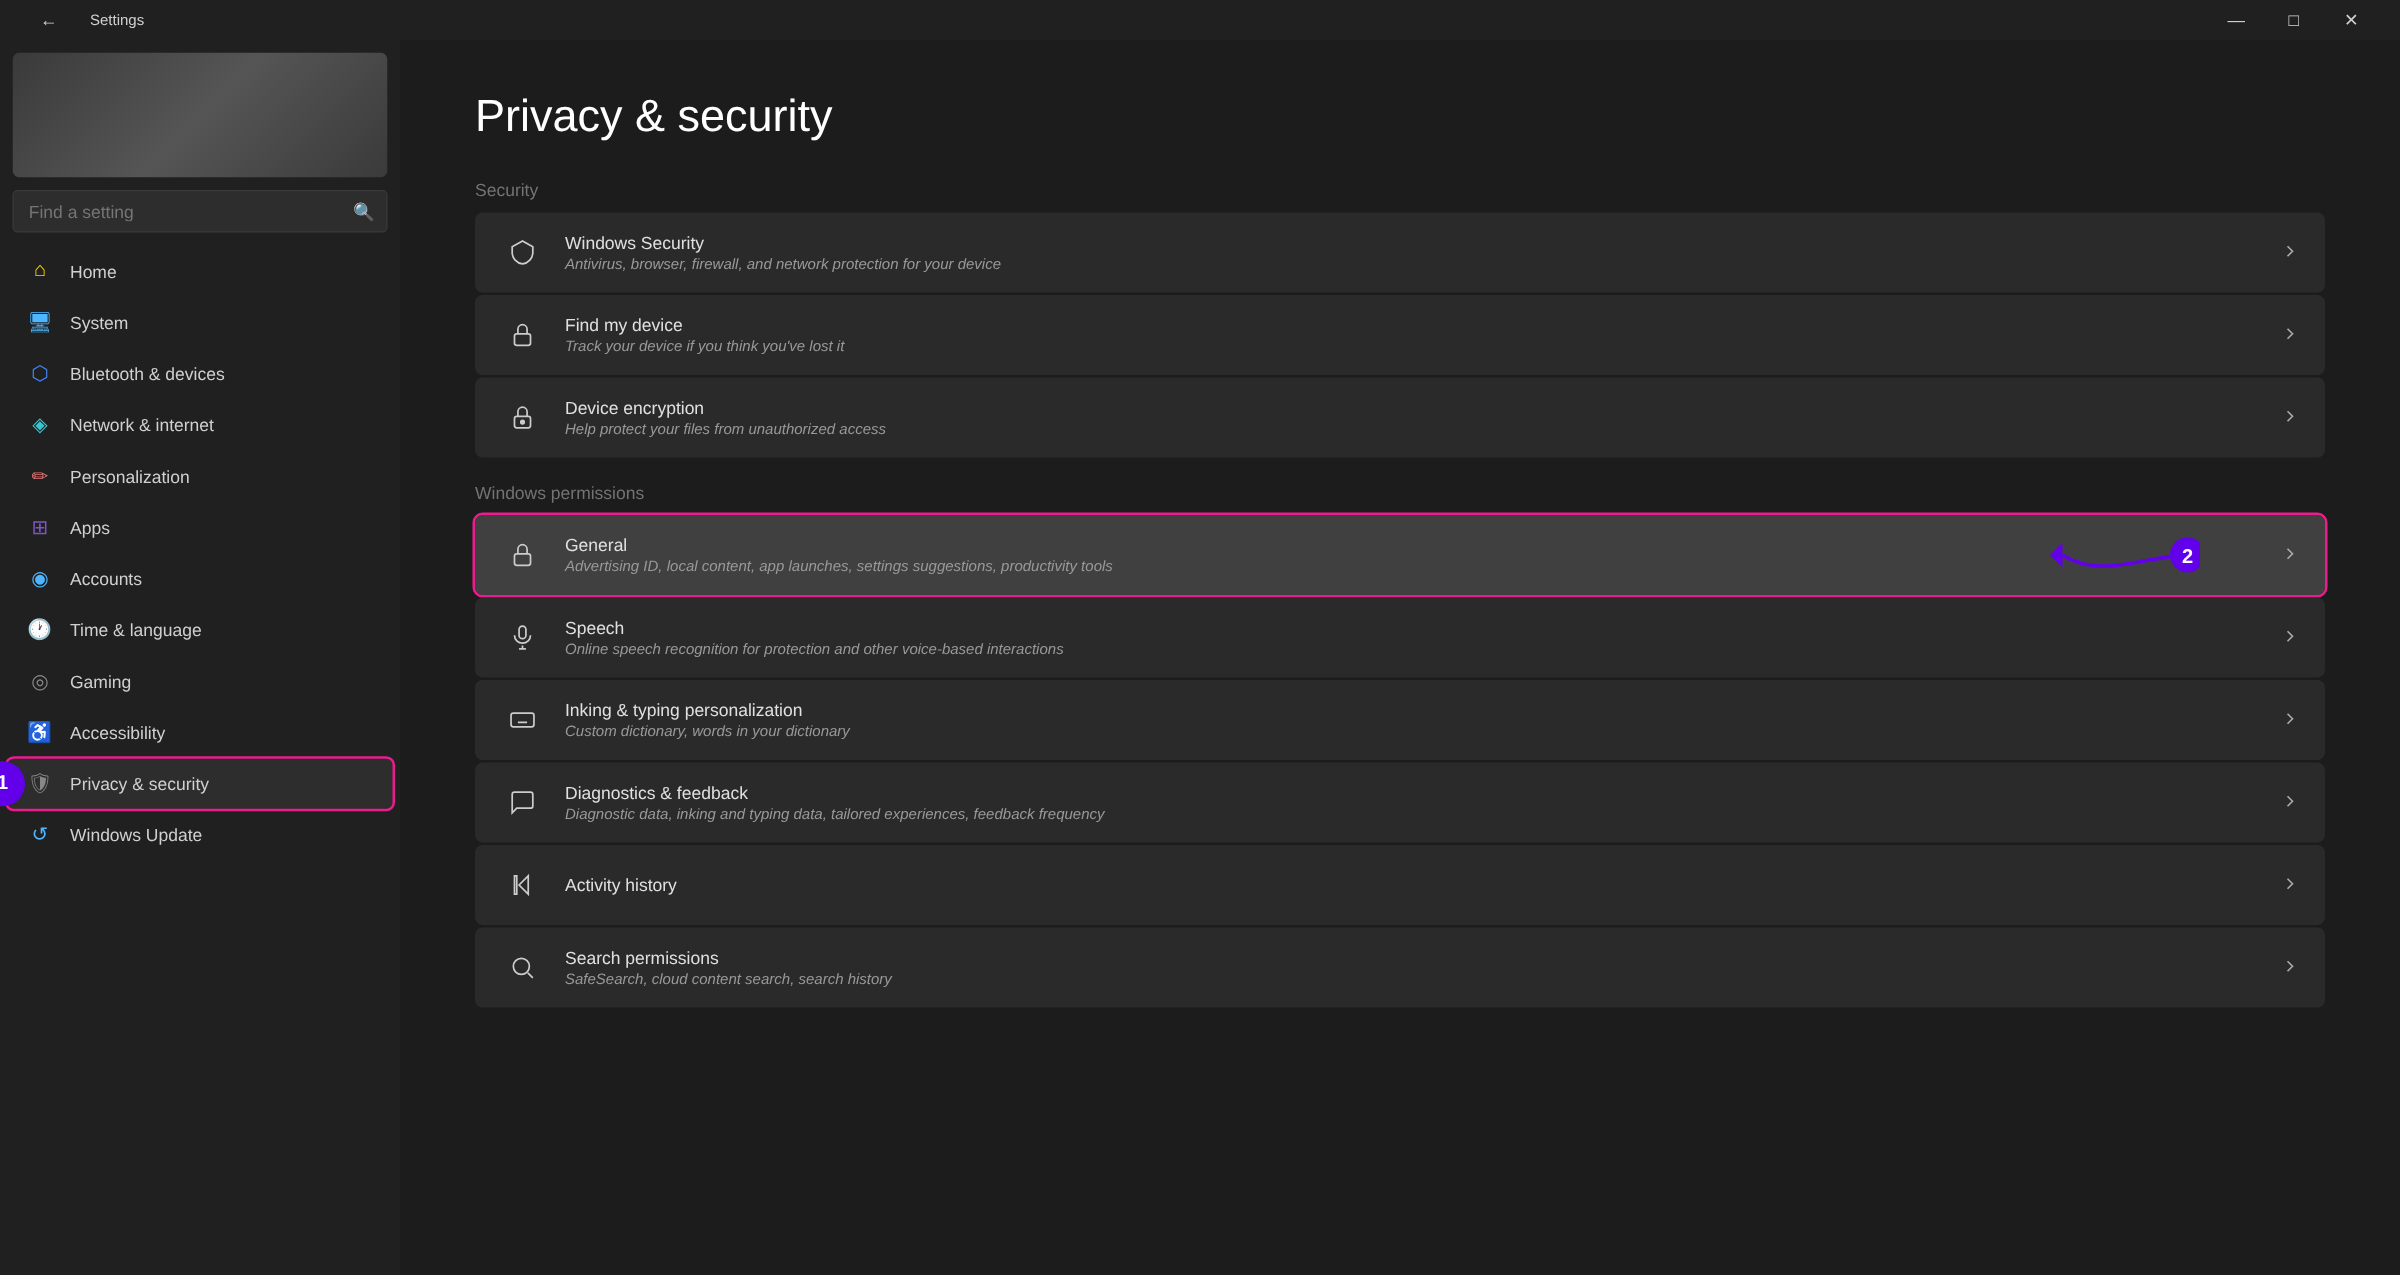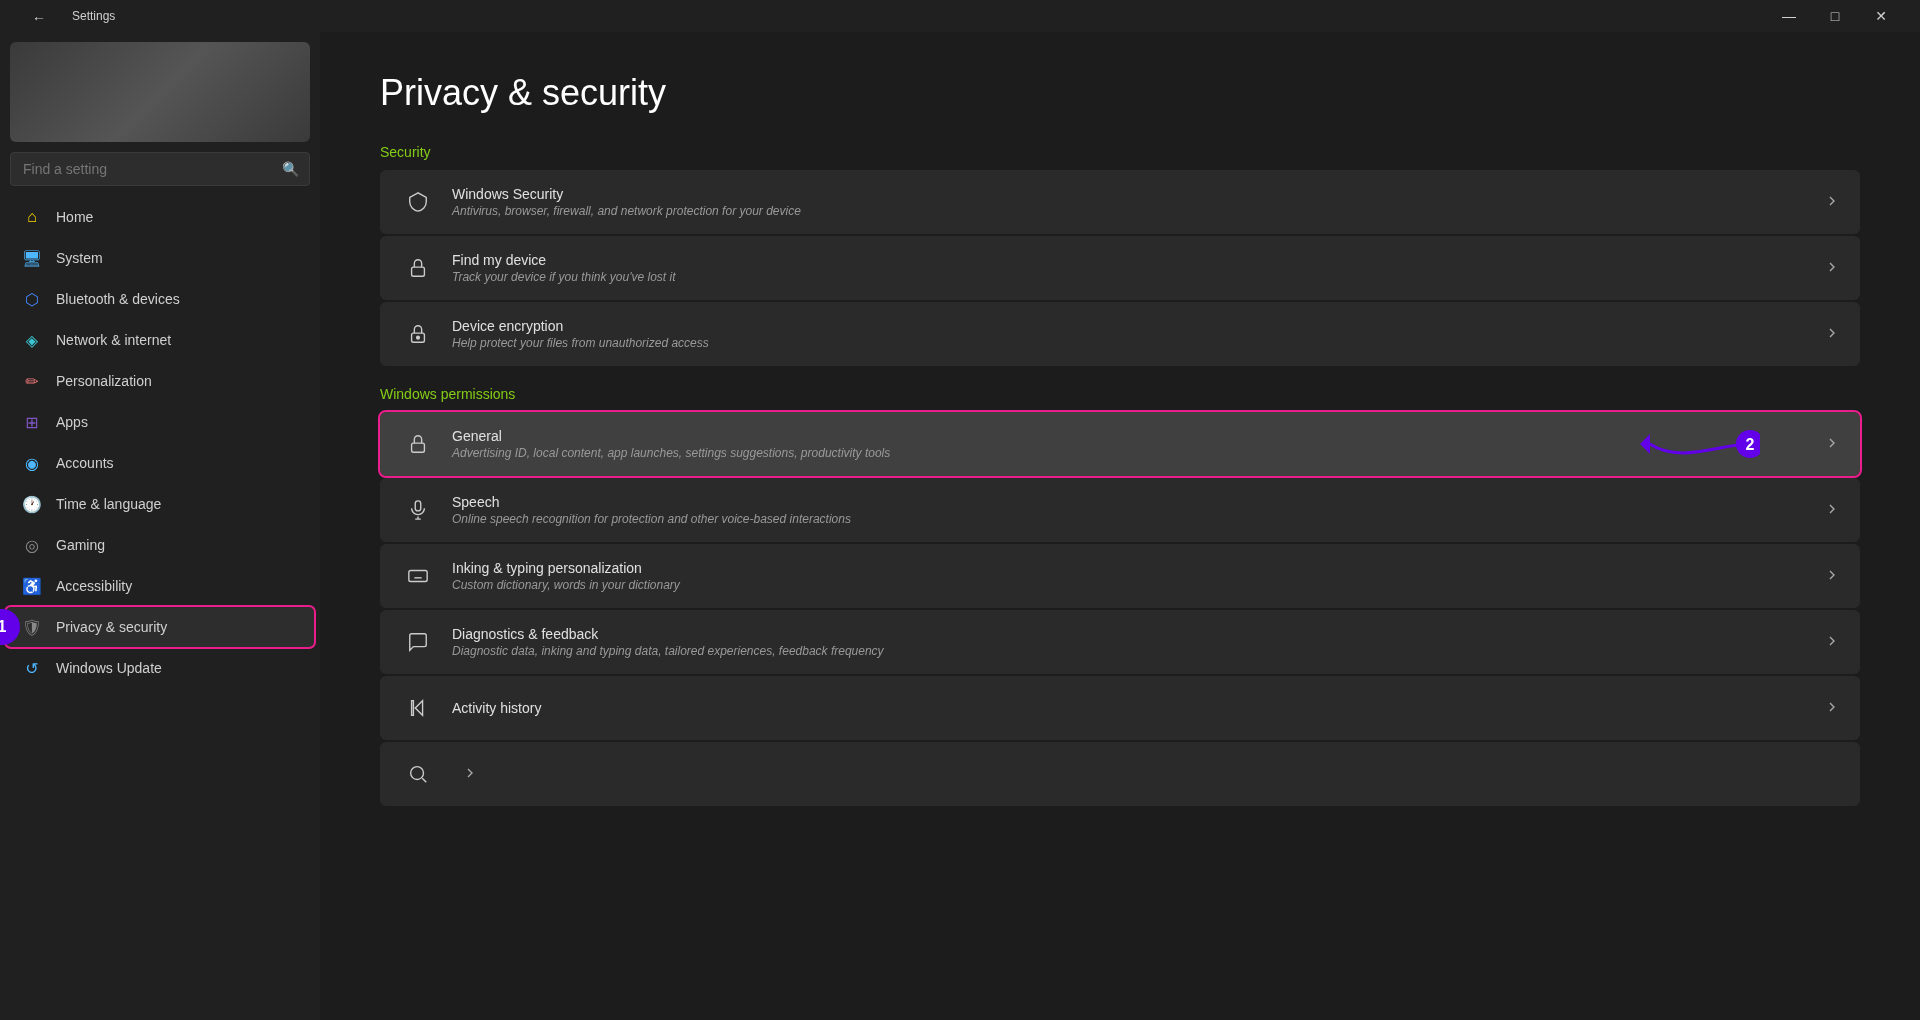--- a/index.html
+++ b/index.html
@@ -158,21 +158,21 @@
       background: #1c1c1c;
     }
     .page-title {
       font-size: 36px;
       font-weight: 300;
       color: #fff;
       margin-bottom: 30px;
     }
     .section-heading {
       font-size: 14px;
-      color: #84cc16;
+      color: #737373;
       margin-bottom: 10px;
       margin-top: 20px;
     }
     .settings-list {
       background: transparent;
       display: flex;
       flex-direction: column;
       gap: 2px;
       margin-bottom: 8px;
     }
@@ -467,20 +467,24 @@
                 <polyline points="9 18 15 12 9 6"></polyline>
               </svg></div>
           </div>
           <div class="settings-item">
             <div class="settings-item-icon">
               <svg viewBox="0 0 24 24" width="22" height="22" fill="none" stroke="#ccc" stroke-width="1.5">
                 <circle cx="11" cy="11" r="7"></circle>
                 <line x1="21" y1="21" x2="16.65" y2="16.65"></line>
               </svg>
             </div>
+            <div class="settings-item-text">
+              <div class="settings-item-title">Search permissions</div>
+              <div class="settings-item-desc">SafeSearch, cloud content search, search history</div>
+            </div>
             <div class="settings-item-arrow"><svg viewBox="0 0 24 24" width="16" height="16" fill="none" stroke="#aaa" stroke-width="2">
                 <polyline points="9 18 15 12 9 6"></polyline>
               </svg></div>
           </div>
         </div>
       </div>
   </div>
 
 </div>
 

